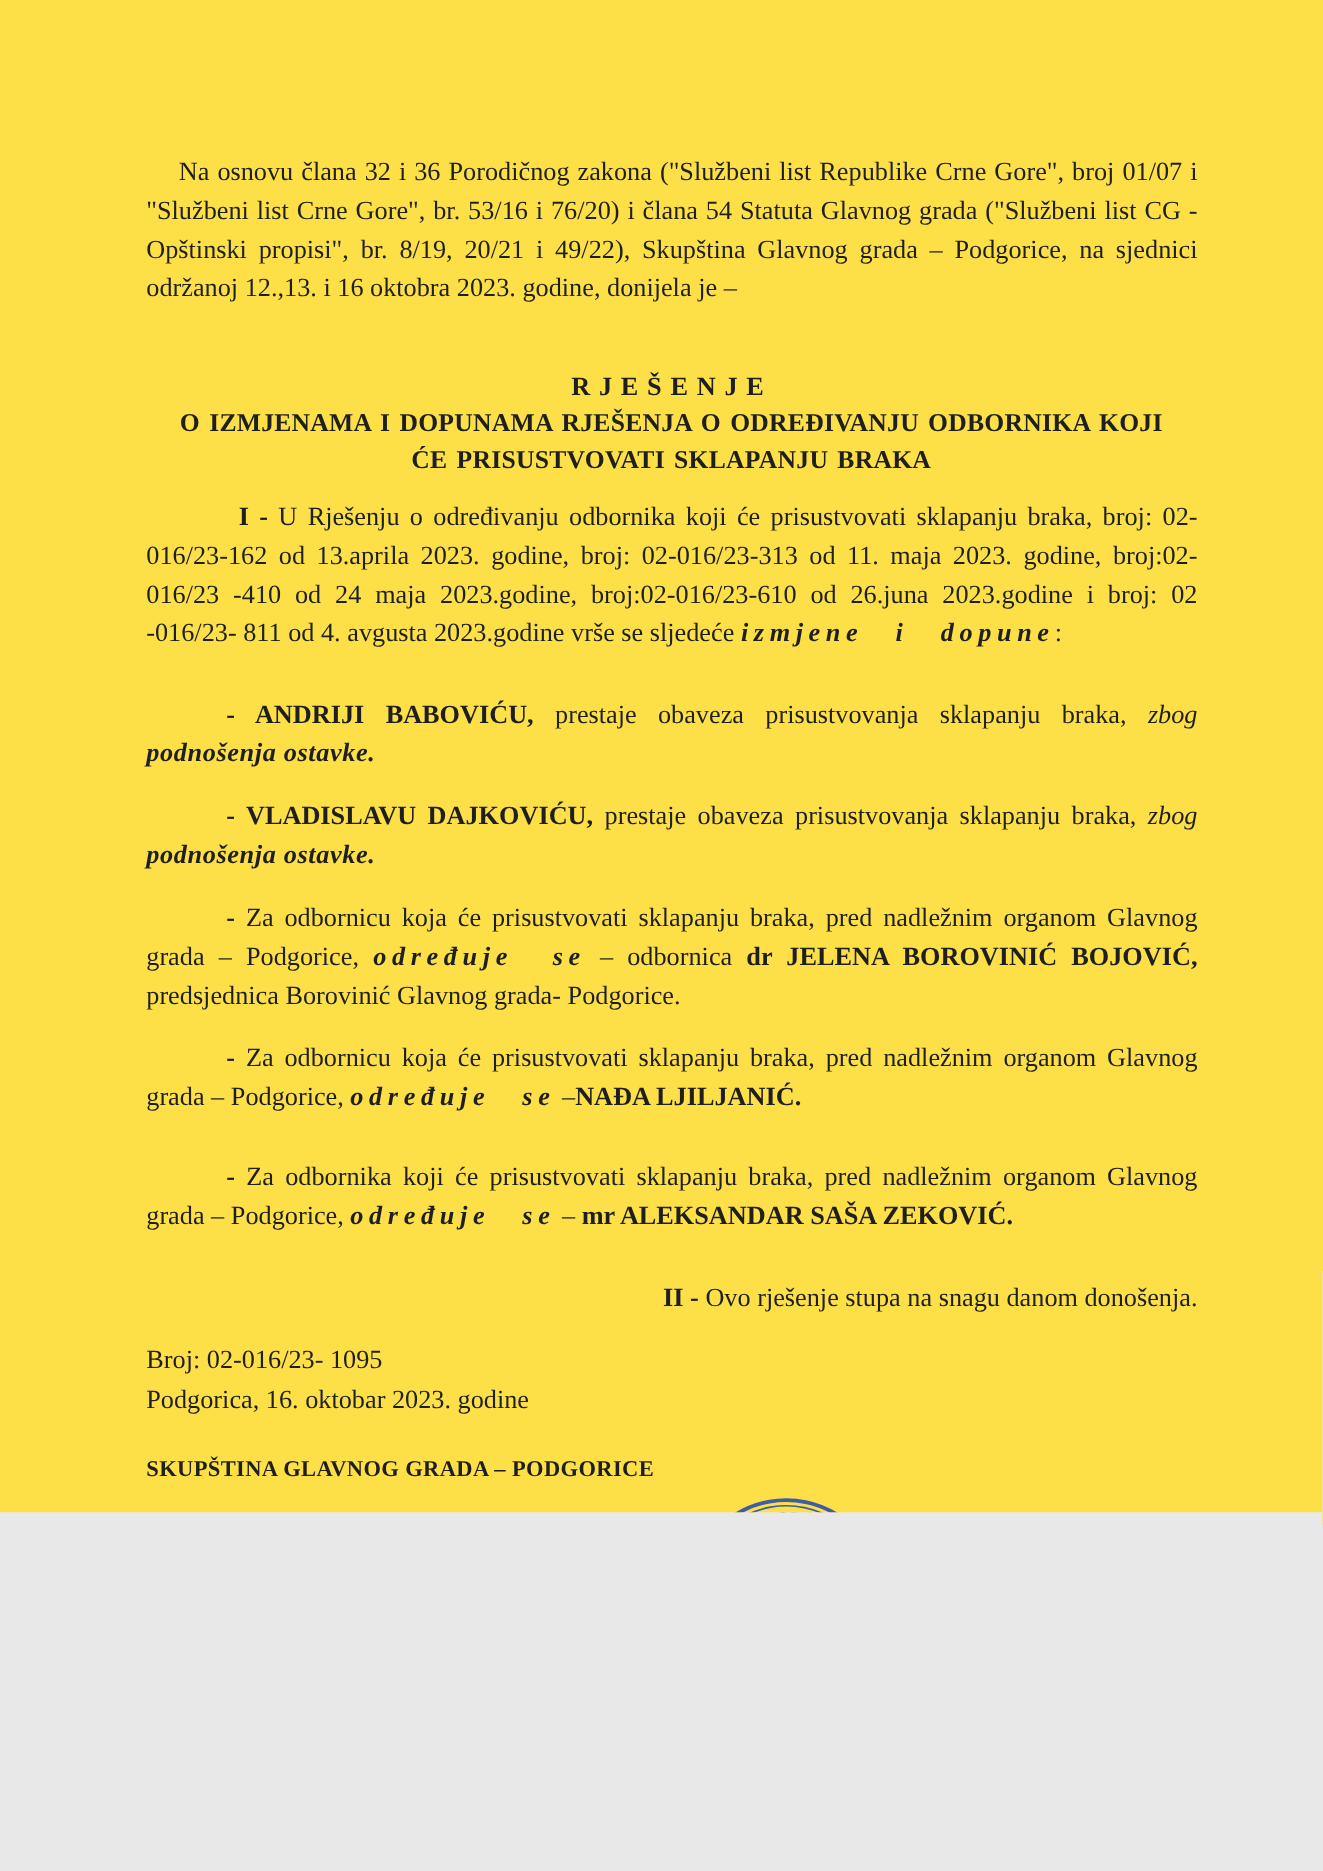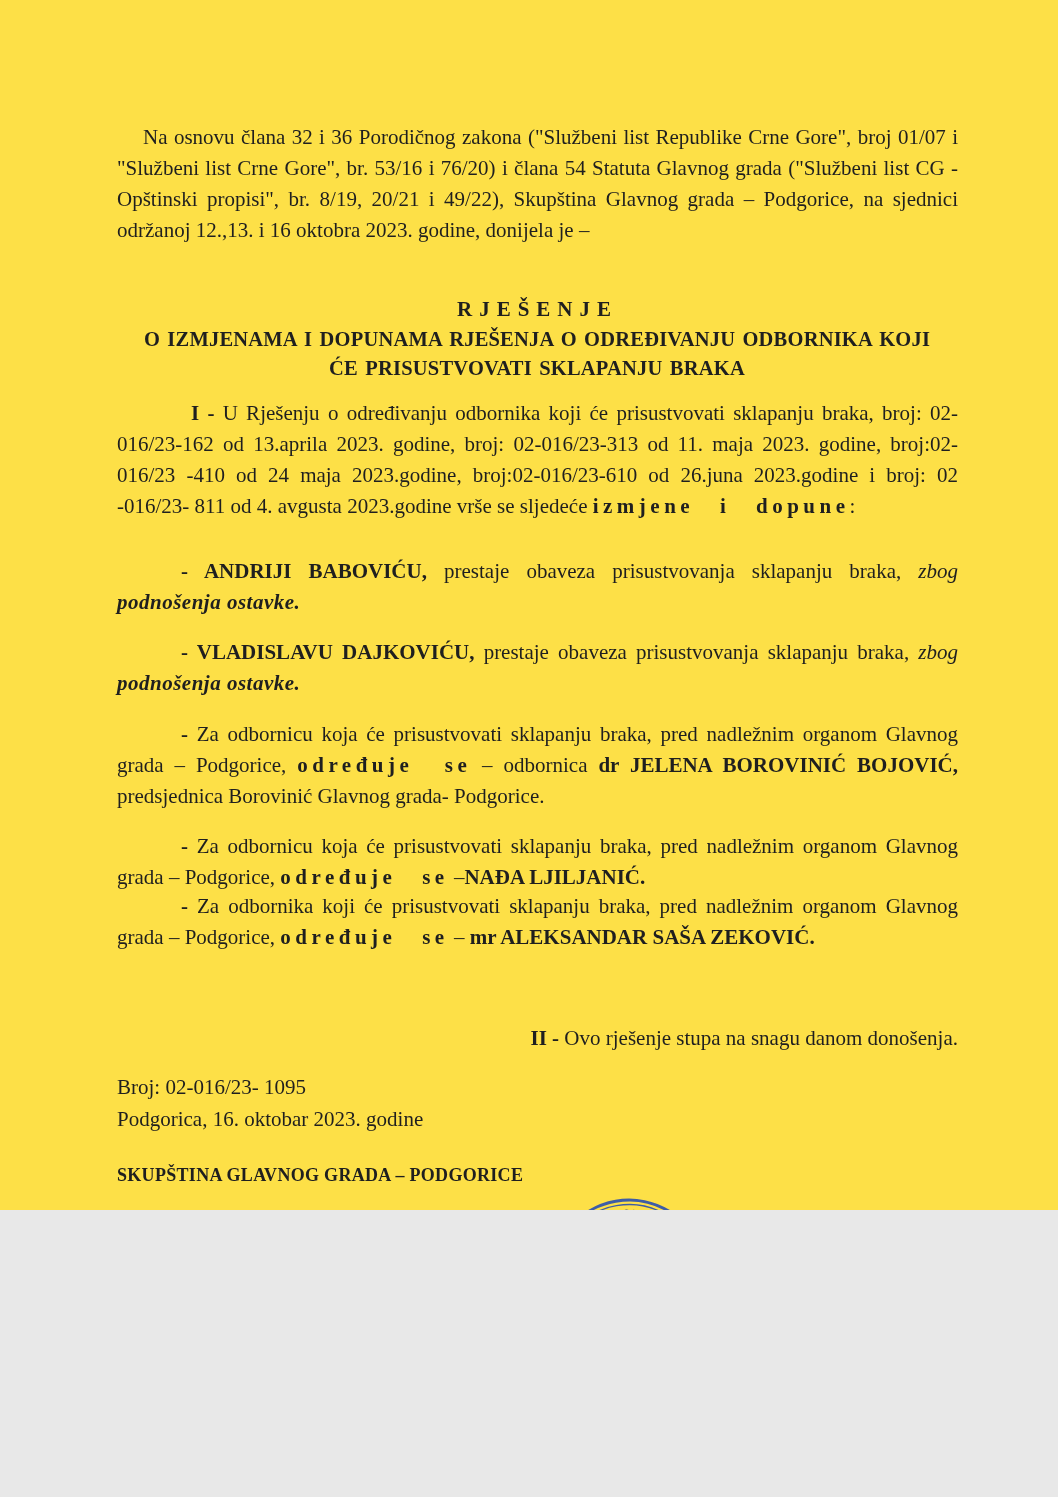--- a/index.html
+++ b/index.html
@@ -27,32 +27,32 @@
   .subtitle{
     top:325px;left:10px;width:820px;text-align:center;
     font-size:20.5px;line-height:28.5px;font-weight:bold;
     word-spacing:2px;letter-spacing:0.2px;text-indent:0;
   }
   .art1{top:398px;text-indent:74px;}
   .item-babovic{top:556px;text-indent:64px;}
   .item-dajkovic{top:637px;text-indent:64px;}
   .item-jelena{top:719px;text-indent:64px;}
   .item-nadja{top:831px;text-indent:64px;}
-  .item-zekovic{top:891px;text-indent:64px;}
+  .item-zekovic{top:926px;text-indent:64px;}
   .art2{top:1023px;text-indent:50px;text-align:right;}
   .broj-line{top:1072px;text-align:left;}
   .place-line{top:1104px;text-align:left;}
   .assembly-line{
     top:1160px;left:0;width:800px;text-align:left;
     font-weight:bold;font-size:18px;letter-spacing:0.3px;
   }
   .b{font-weight:bold;}
   .i{font-style:italic;}
   .bi{font-weight:bold;font-style:italic;letter-spacing:0.5px;}
-  .spread{font-weight:bold;letter-spacing:4.5px;word-spacing:16px;}
+  .spread{font-weight:bold;font-style:italic;letter-spacing:4.5px;word-spacing:16px;}
   .signer-title{
     position:absolute;left:660px;top:1242px;width:260px;margin:0;
     text-align:center;font-weight:bold;font-size:21.5px;line-height:26px;z-index:3;
   }
   .signer-name{
     position:absolute;left:638px;top:1227px;width:344px;margin:0;
     text-align:right;font-weight:bold;font-size:21.5px;line-height:26px;z-index:3;
   }
   .stamp{
     position:absolute;left:548px;top:1196px;width:162px;height:162px;z-index:2;

